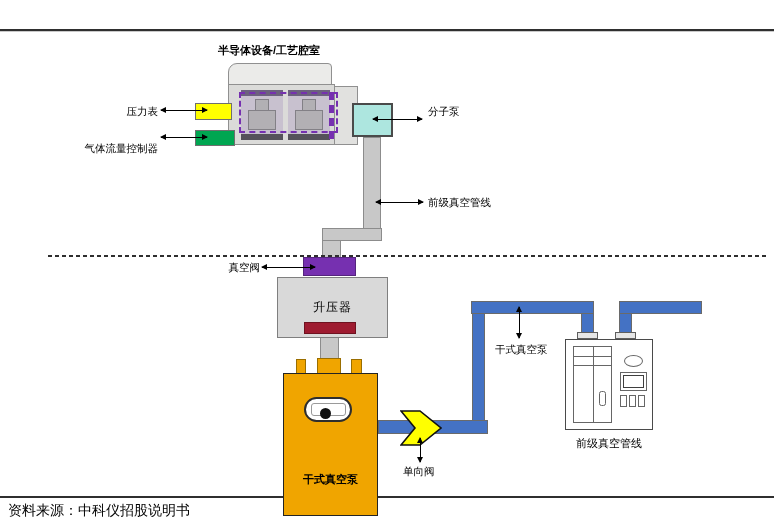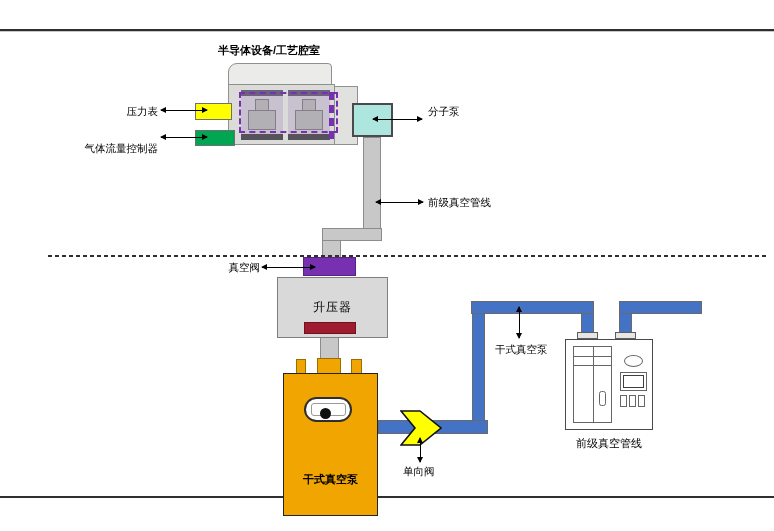--- a/index.html
+++ b/index.html
@@ -197,14 +197,15 @@
       </div>
       <div class="unit-btn" style="left:54px;"></div>
       <div class="unit-btn" style="left:63px;"></div>
       <div class="unit-btn" style="left:72px;"></div>
     </div>
     <div class="label" style="left:565px;top:437px;width:88px;text-align:center;font-size:11px;">前级真空管线</div>
 
   </div>
 
   <div class="rule-bottom"></div>
+  <div class="source">资料来源：中科仪招股说明书</div>
 
 </div>
 
 </body></html>

